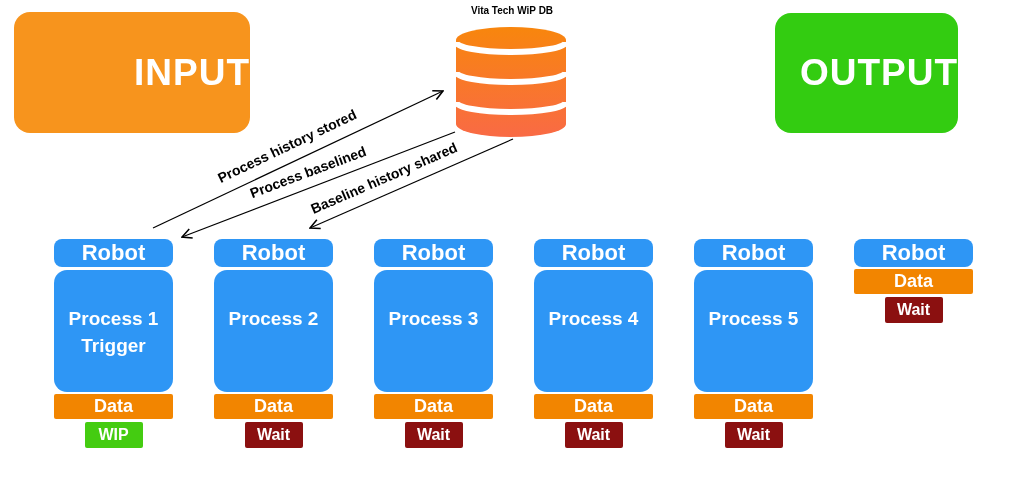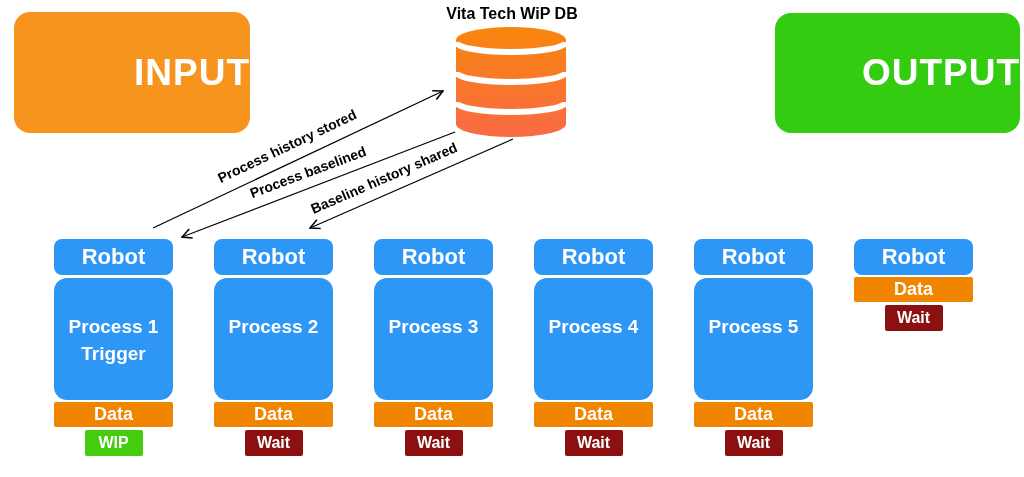--- a/index.html
+++ b/index.html
@@ -9,47 +9,47 @@
     font-family:"Liberation Sans", sans-serif; overflow:hidden;
   }
 
   
   .io-box {
     position:absolute; display:flex; align-items:center; justify-content:flex-end;
     color:#ffffff; font-weight:bold; font-size:37px; letter-spacing:1px;
     border-radius:16px;
   }
   .input-box  { left:14px;  top:12px; width:236px; height:121px; }
-  .output-box { left:775px; top:13px; width:245px; height:120px; }
+  .output-box { left:775px; top:13px; width:183px; height:120px; }
 
   
   .db-label {
     position:absolute; left:362px; top:5px; width:300px; text-align:center;
-    font-size:16px; font-weight:bold; color:#000;
+    font-size:10px; font-weight:bold; color:#000;
   }
   .db-cylinder { position:absolute; left:456px; top:27px; }
 
   
   .arrows-svg { position:absolute; left:0; top:0; pointer-events:none; }
   .arrow-label {
     position:absolute; font-size:14px; font-weight:bold; color:#000;
     white-space:nowrap;
   }
   .arrow-label-1 { left:287px; top:146px; transform:translate(-50%,-50%) rotate(-25.5deg); }
   .arrow-label-2 { left:308px; top:172px; transform:translate(-50%,-50%) rotate(-20.5deg); }
   .arrow-label-3 { left:384px; top:178px; transform:translate(-50%,-50%) rotate(-23.5deg); }
 
   
   .columns {
     position:absolute; left:54px; top:239px; width:919px;
     display:flex; gap:41px;
   }
   .column { width:119px; display:flex; flex-direction:column; }
   .robot-box {
-    height:36px; border-radius:8px; display:flex; align-items:center; justify-content:center;
+    height:28px; border-radius:8px; display:flex; align-items:center; justify-content:center;
     color:#fff; font-weight:bold; font-size:22px;text-align:center;
   }
   .process-box {
     margin-top:3px; height:122px; border-radius:13px;
     color:#fff; font-weight:bold; font-size:19px; line-height:27px;
     text-align:center; padding-top:35px; white-space:pre-line;
   }
   .data-box {
     margin-top:2px; height:25px; border-radius:2px;
     display:flex; align-items:center; justify-content:center;

